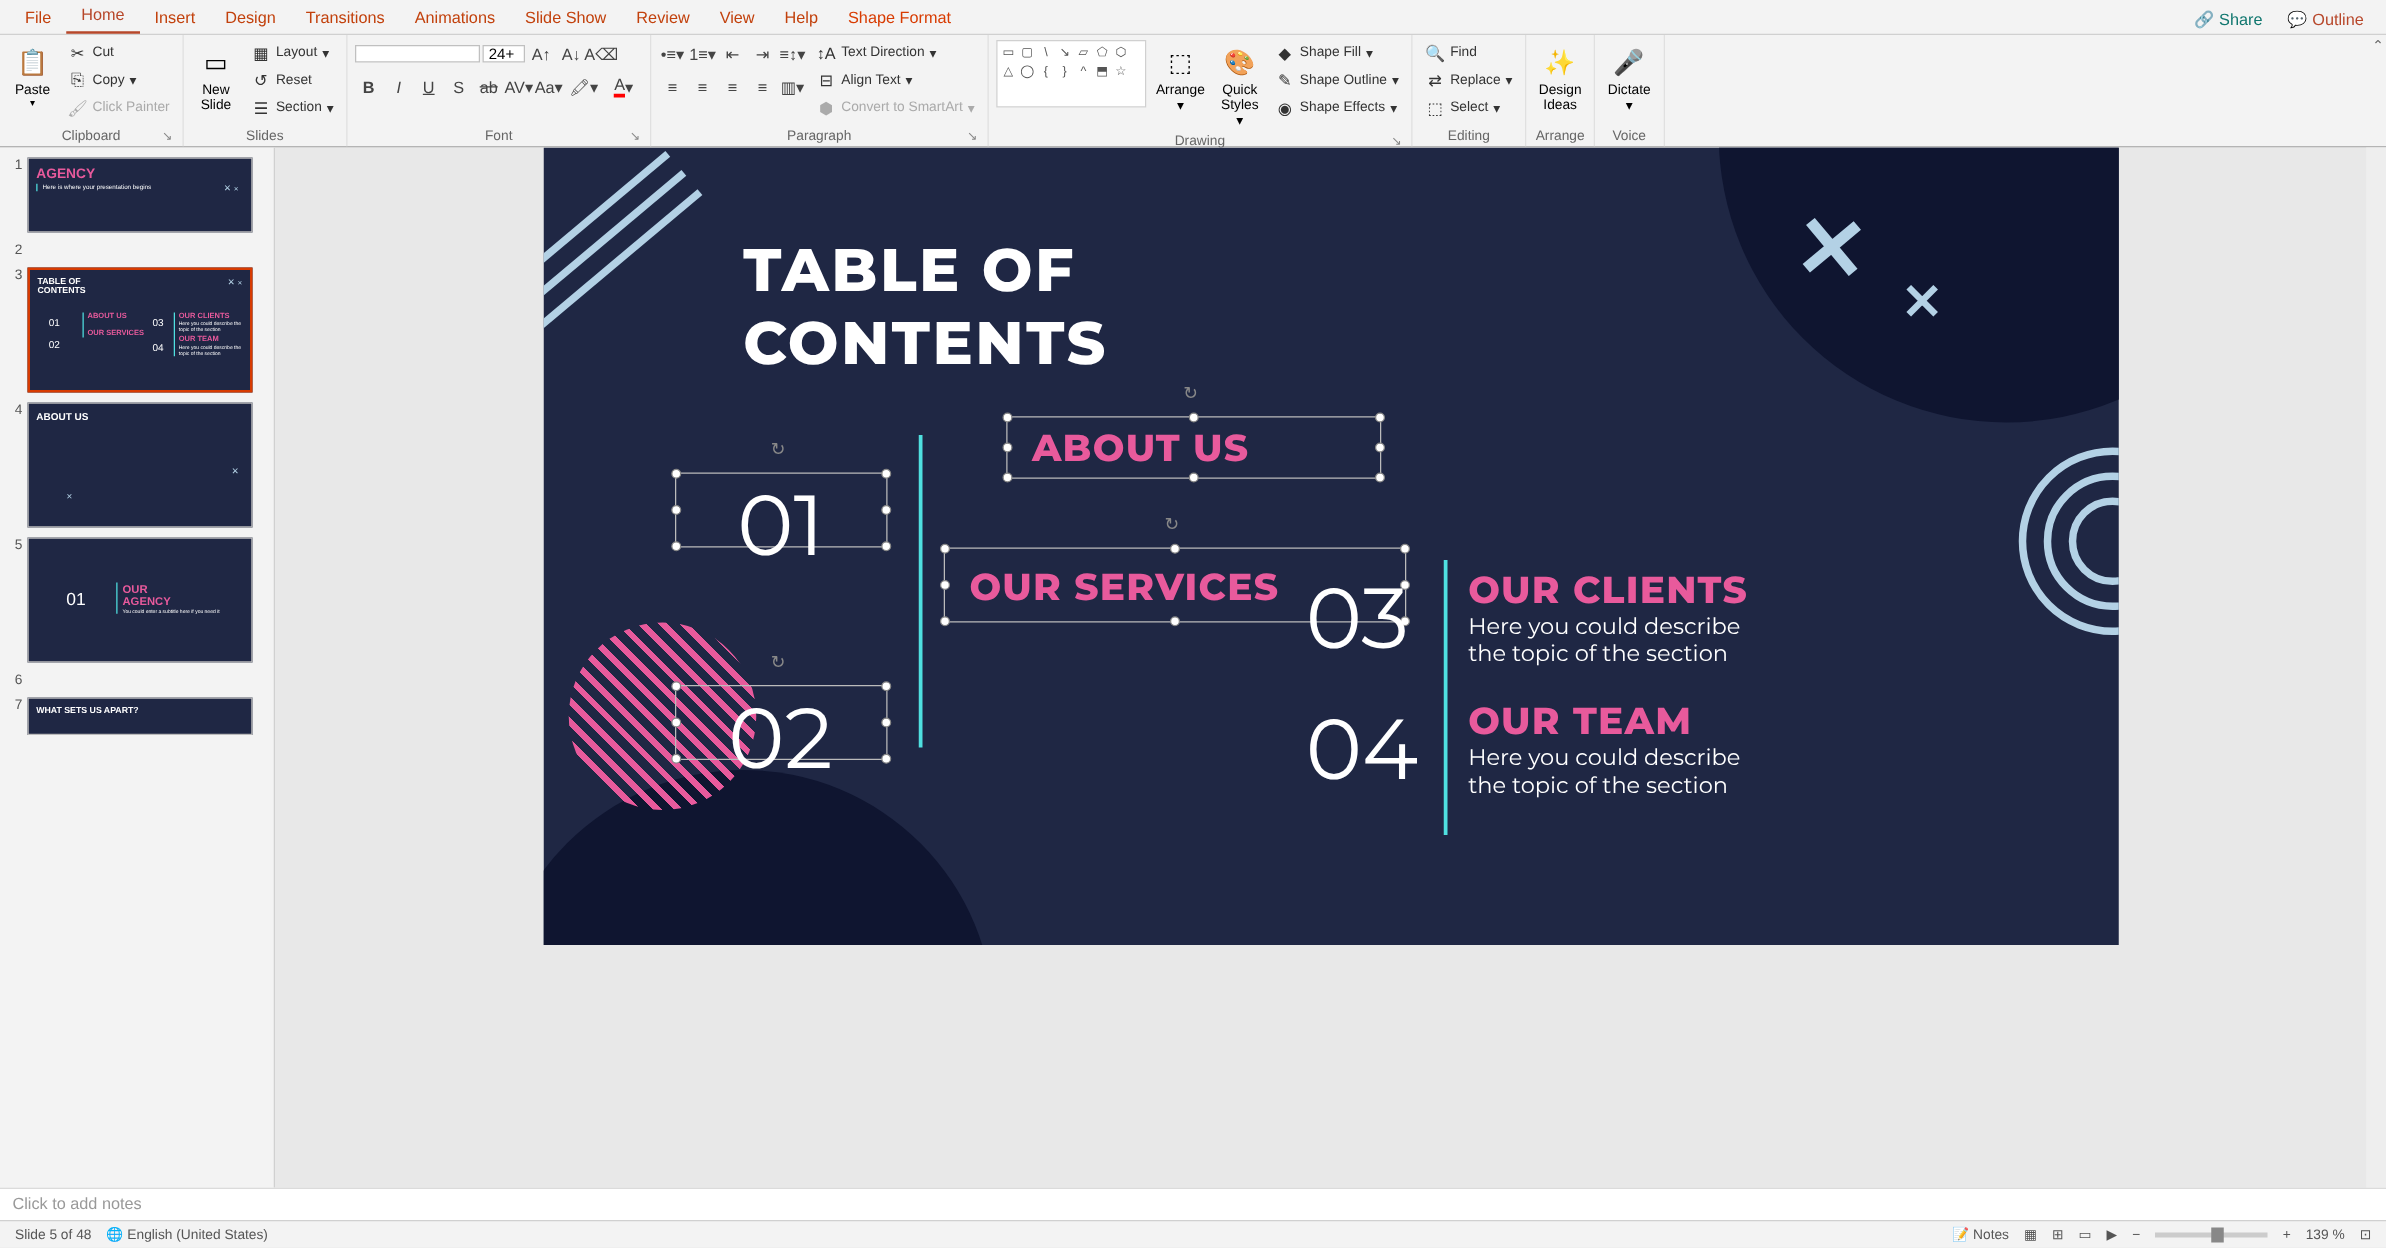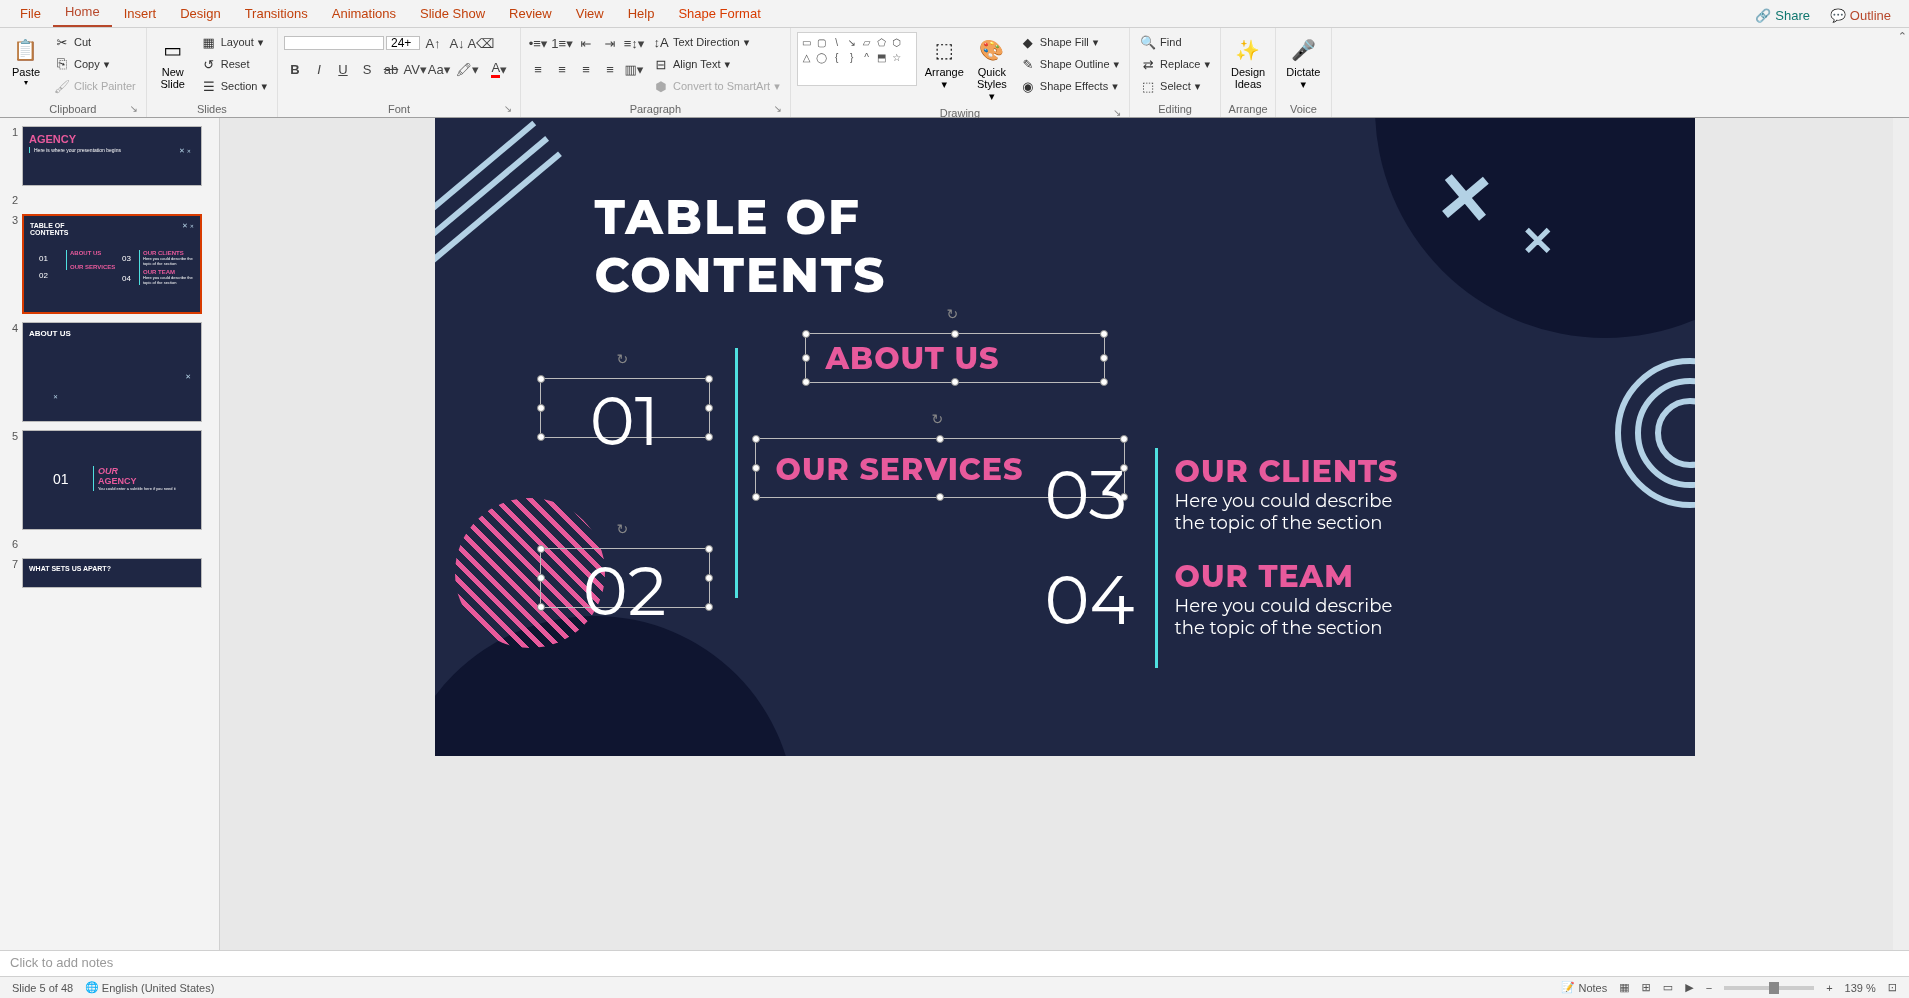--- a/index.html
+++ b/index.html
@@ -600,21 +600,21 @@
         <div style="position:absolute;right:10px;top:50px;color:#b3d1e5;">✕</div>
         <div style="position:absolute;left:30px;top:70px;color:#b3d1e5;font-size:6px;">✕</div>
       </div>
     </div>
 
     <div class="thumb-row">
       <div class="thumb-num">5</div>
       <div class="thumb">
         <div style="position:absolute;left:30px;top:40px;font-size:14px;">01</div>
         <div style="position:absolute;left:70px;top:35px;border-left:1px solid #4fe0e0;padding-left:4px;">
-          <div class="pink" style="font-size:9px;font-weight:700;font-style:italic;">OUR</div>
+          <div class="pink" style="font-size:9px;font-weight:700;">OUR</div>
           <div class="pink" style="font-size:9px;font-weight:700;">AGENCY</div>
           <div style="font-size:4px;">You could enter a subtitle here if you need it</div>
         </div>
       </div>
     </div>
 
     <div class="thumb-row">
       <div class="thumb-num">6</div>
     </div>
 

